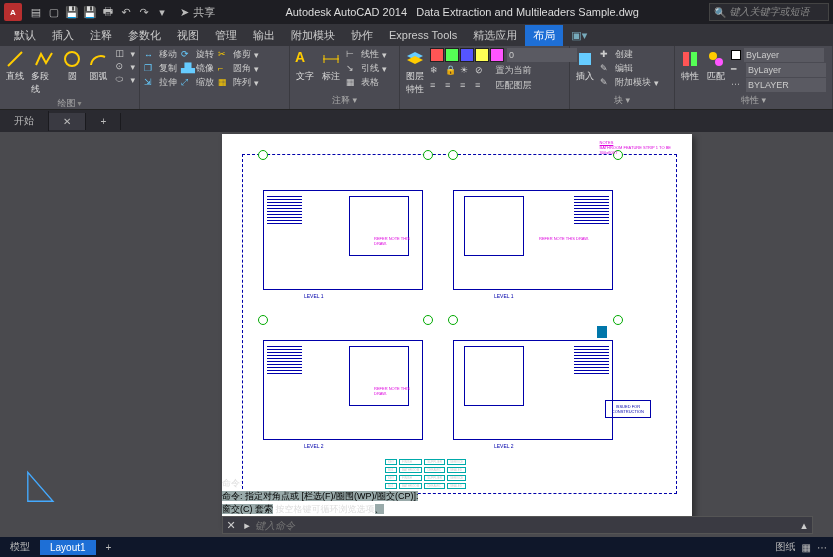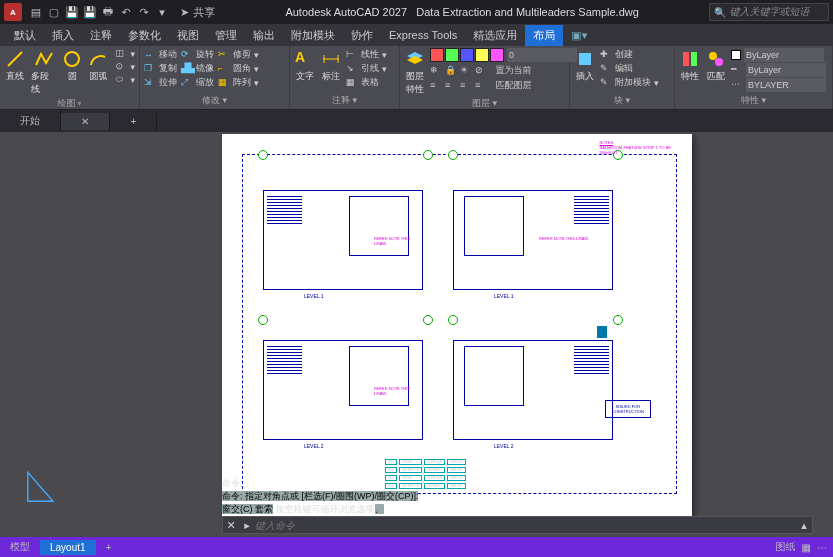--- a/index.html
+++ b/index.html
@@ -20,21 +20,21 @@
 .panel-label { text-align:center; font-size:9px; color:#aaa; height:14px; display:flex; align-items:center; justify-content:center; gap:2px; }
 .rbtn { display:flex; flex-direction:column; align-items:center; gap:1px; font-size:9px; color:#ddd; padding:1px; }
 .rbtn svg, .rbtn .ic { width:20px; height:20px; }
 .rcol { display:flex; flex-direction:column; gap:1px; }
 .rcol .row { display:flex; align-items:center; gap:3px; font-size:9px; white-space:nowrap; }
 .row .sic { width:12px; height:12px; display:inline-block; }
 .swatch { display:flex; gap:1px; }
 .swatch span { width:14px; height:14px; border:1px solid #222; }
 .layer-dd { width:70px; height:14px; background:#5a5a62; font-size:9px; padding:0 2px; display:flex; align-items:center; }
 .file-tabs { height:22px; background:#2a2a30; display:flex; align-items:center; }
-.ftab { padding:3px 20px; font-size:10px; color:#bbb; display:flex; align-items:center; gap:4px; border-right:1px solid #1a1a1e; }
+.ftab { padding:3px 14px; font-size:10px; color:#bbb; display:flex; align-items:center; gap:4px; border-right:1px solid #1a1a1e; }
 .ftab.active { background:#3a3a42; }
 .drawing-area { position:absolute; top:132px; left:0; right:0; bottom:20px; background:#4a4a4e; display:flex; }
 .gutter { width:22px; background:transparent; }
 .paper-zone { flex:1; position:relative; overflow:hidden; }
 .paper { position:absolute; left:200px; top:2px; width:470px; height:390px; background:#fff; box-shadow:3px 3px 6px rgba(0,0,0,.4); }
 .viewport { position:absolute; left:20px; top:20px; right:15px; bottom:30px; border:1px dashed #00a; }
 .room { position:absolute; border:1px solid #00a; }
 .room .stairs { position:absolute; }
 .stairs div { border-bottom:1px solid #00a; height:3px; }
 .bubble { position:absolute; width:10px; height:10px; border:1px solid #0a0; border-radius:50%; background:#fff; }
@@ -44,21 +44,21 @@
 .tbl { position:absolute; font-size:3px; }
 .tbl td { border:1px solid #0aa; padding:0 2px; }
 .ucs { position:absolute; left:4px; bottom:34px; width:36px; height:36px; }
 .ucs svg { width:36px; height:36px; }
 .cmd { position:absolute; left:200px; bottom:3px; right:20px; }
 .cmd-hist { font-size:9px; color:#ddd; }
 .cmd-hist .hl { background:#9aa; color:#000; }
 .cmd-line { display:flex; align-items:center; background:#3a3a42; height:18px; border:1px solid #555; }
 .cmd-line span.c { width:16px; text-align:center; }
 .cmd-line input { flex:1; background:transparent; border:none; color:#888; font-size:10px; font-style:italic; outline:none; }
-.bottom-tabs { position:absolute; left:0; right:0; bottom:0; height:20px; background:#6d28d9; display:flex; align-items:center; }
+.bottom-tabs { position:absolute; left:0; right:0; bottom:0; height:20px; background:#0f172a; display:flex; align-items:center; }
 .btab { padding:2px 10px; font-size:10px; color:#bbb; }
 .btab.active { background:#1e6fd6; color:#fff; }
 .status-r { margin-left:auto; display:flex; align-items:center; gap:6px; padding-right:6px; font-size:10px; color:#bbb; }
 .chev { font-size:8px; color:#888; }
 </style>
 </head>
 <body>
 
 <div class="title-bar">
   <div class="app-icon">A</div>
@@ -70,21 +70,21 @@
     <span>🖶</span>
     <span>↶</span>
     <span>↷</span>
     <span class="chev">▾</span>
   </div>
   <div class="share">
     <span>➤</span>
     <span>共享</span>
   </div>
   <div class="title-text">
-    <span>Autodesk AutoCAD 2027</span>&nbsp;&nbsp;&nbsp;<span>Data Extraction and Multileaders Sample.dwg</span>
+    <span>Autodesk AutoCAD 2014</span>&nbsp;&nbsp;&nbsp;<span>Data Extraction and Multileaders Sample.dwg</span>
   </div>
   <div class="search-box">
     <span>🔍</span>
     <span style="font-style:italic">键入关键字或短语</span>
   </div>
 </div>
 
 <div class="menu-bar">
   <span>默认</span>
   <span>插入</span>
@@ -169,21 +169,20 @@
             <span class="sic" style="color:#6cf">⤢</span>
             <span>缩放</span>
           </div>
       </div>
       <div class="rcol">
         <div class="row"><span class="sic" style="color:#fc0">✂</span><span>修剪</span>▾</div>
         <div class="row"><span class="sic" style="color:#fc0">⌐</span><span>圆角</span>▾</div>
         <div class="row"><span class="sic" style="color:#fc0">▦</span><span>阵列</span>▾</div>
       </div>
     </div>
-    <div class="panel-label">修改 ▾</div>
   </div>
 
   <div class="panel" style="width:110px">
     <div class="panel-body">
       <div class="rbtn">
           <div class="ic" style="color:#fc0;font:bold 14px sans-serif">A</div>
           <span>文字</span>
         </div>
       <div class="rbtn">
           <svg viewBox="0 0 20 20">
@@ -225,21 +224,20 @@
               <span style="background:#f5f"></span>
             </div>
           <div class="layer-dd">
               <span>0</span>
             </div>
         </div>
         <div class="row"><span class="sic">❄</span><span class="sic">🔒</span><span class="sic">☀</span><span class="sic">⊘</span>&nbsp;<span>置为当前</span></div>
         <div class="row"><span class="sic">≡</span><span class="sic">≡</span><span class="sic">≡</span><span class="sic">≡</span>&nbsp;<span>匹配图层</span></div>
       </div>
     </div>
-    <div class="panel-label">图层 ▾</div>
   </div>
 
   <div class="panel" style="width:105px">
     <div class="panel-body">
       <div class="rbtn">
           <svg viewBox="0 0 20 20">
             <rect x="4" y="4" width="12" height="12" fill="#6cf"></rect>
           </svg>
           <span>插入</span>
         </div>

